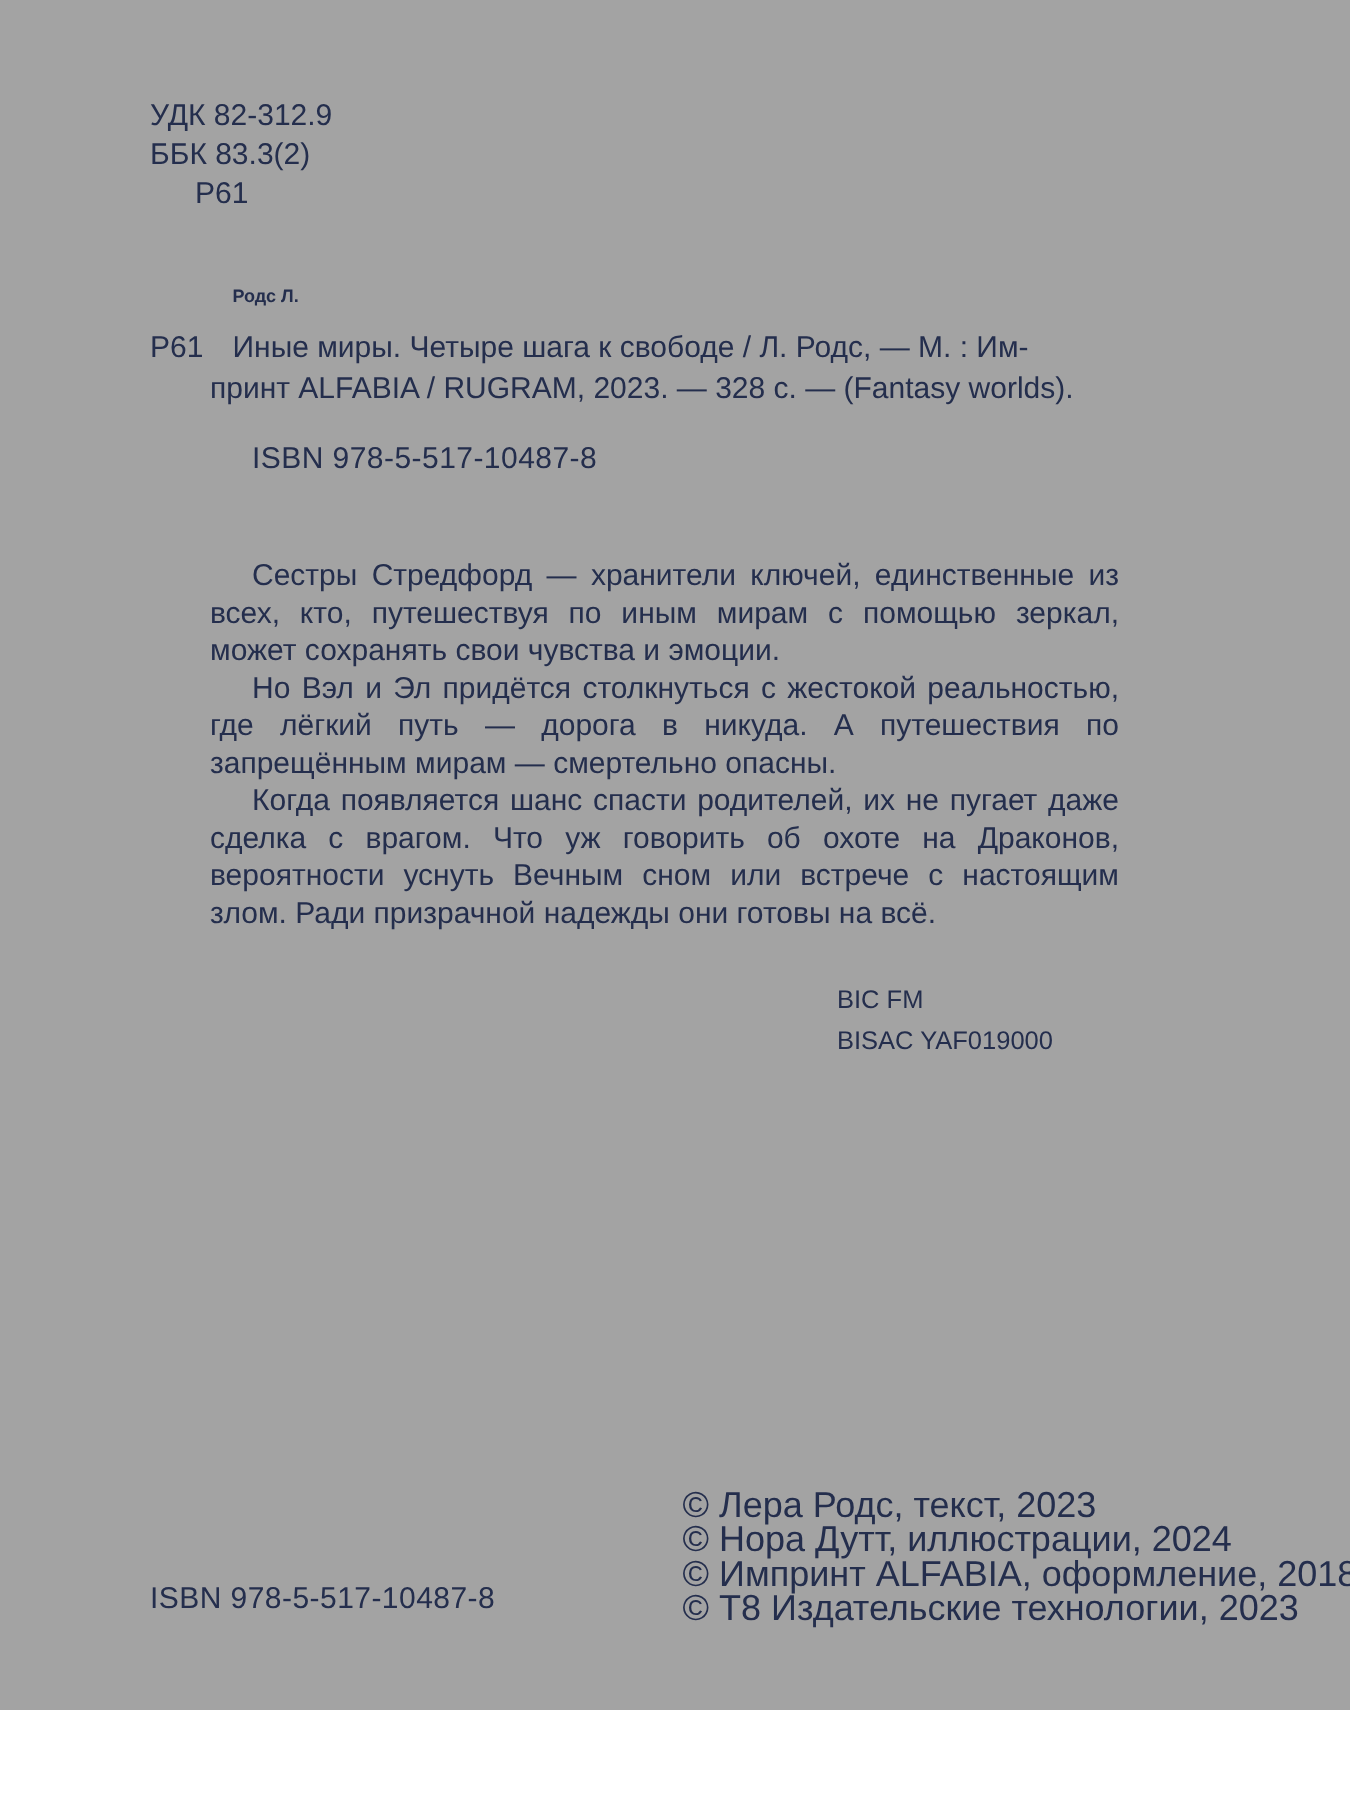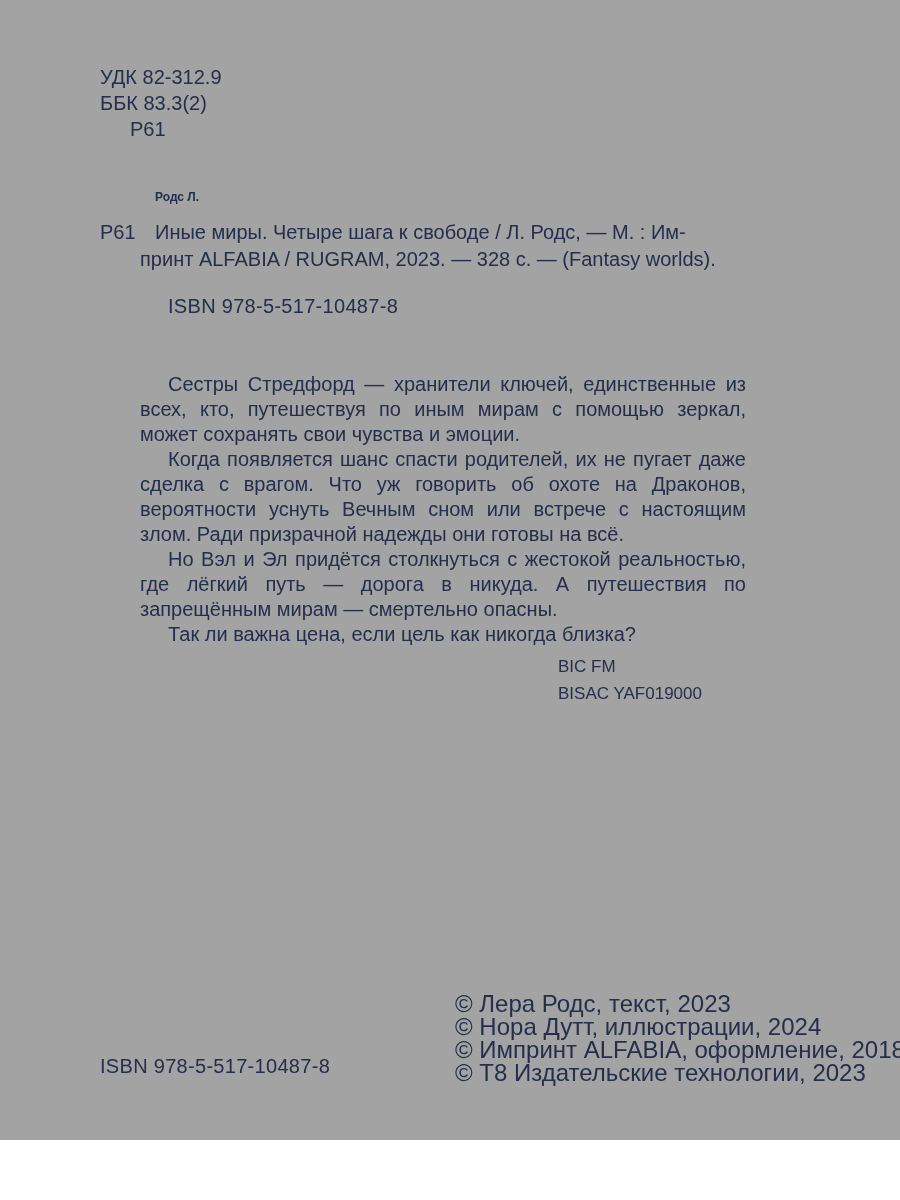--- a/index.html
+++ b/index.html
@@ -133,23 +133,22 @@
   <div class="entry">
     <span class="entry-code">Р61</span>
     <div class="entry-line1">Иные миры. Четыре шага к свободе / Л. Родс, — М. : Им-</div>
     <div class="entry-line2">принт ALFABIA / RUGRAM, 2023. — 328 с. — (Fantasy worlds).</div>
   </div>
 
   <div class="isbn-top">ISBN 978-5-517-10487-8</div>
 
   <div class="annotation">
     <p>Сестры Стредфорд — хранители ключей, единственные из всех, кто, путешествуя по иным мирам с помощью зеркал, может сохранять свои чувства и эмоции.</p>
+    <p>Но Вэл и Эл придётся столкнуться с жестокой реальностью, где лёгкий путь — дорога в никуда. А путешествия по запрещённым мирам — смертельно опасны.</p>
     <p>Когда появляется шанс спасти родителей, их не пугает даже сделка с врагом. Что уж говорить об охоте на Драконов, вероятности уснуть Вечным сном или встрече с настоящим злом. Ради призрачной надежды они готовы на всё.</p>
-    <p>Но Вэл и Эл придётся столкнуться с жестокой реальностью, где лёгкий путь — дорога в никуда. А путешествия по запрещённым мирам — смертельно опасны.</p>
-    <p>Так ли важна цена, если цель как никогда близка?</p>
   </div>
 
   <div class="codes">
     <div>BIC FM</div>
     <div>BISAC YAF019000</div>
   </div>
 
   <div class="copyrights">
     <div>© Лера Родс, текст, 2023</div>
     <div>© Нора Дутт, иллюстрации, 2024</div>

